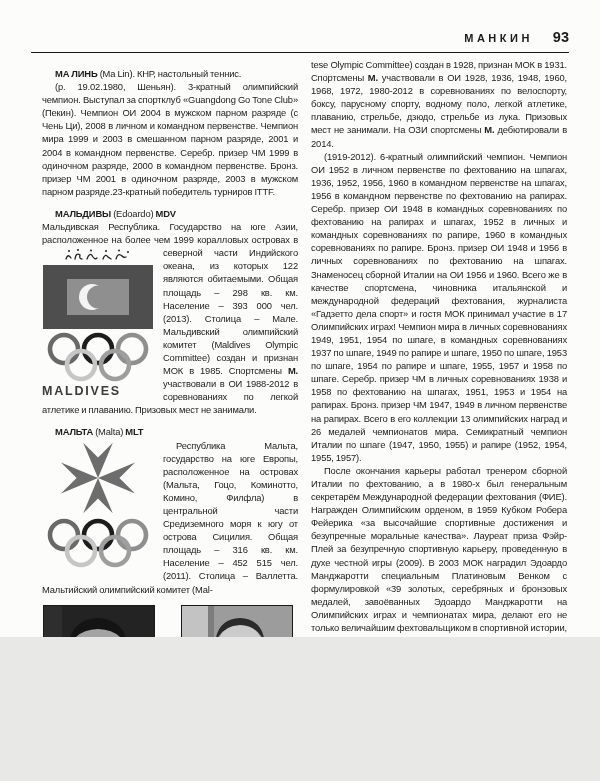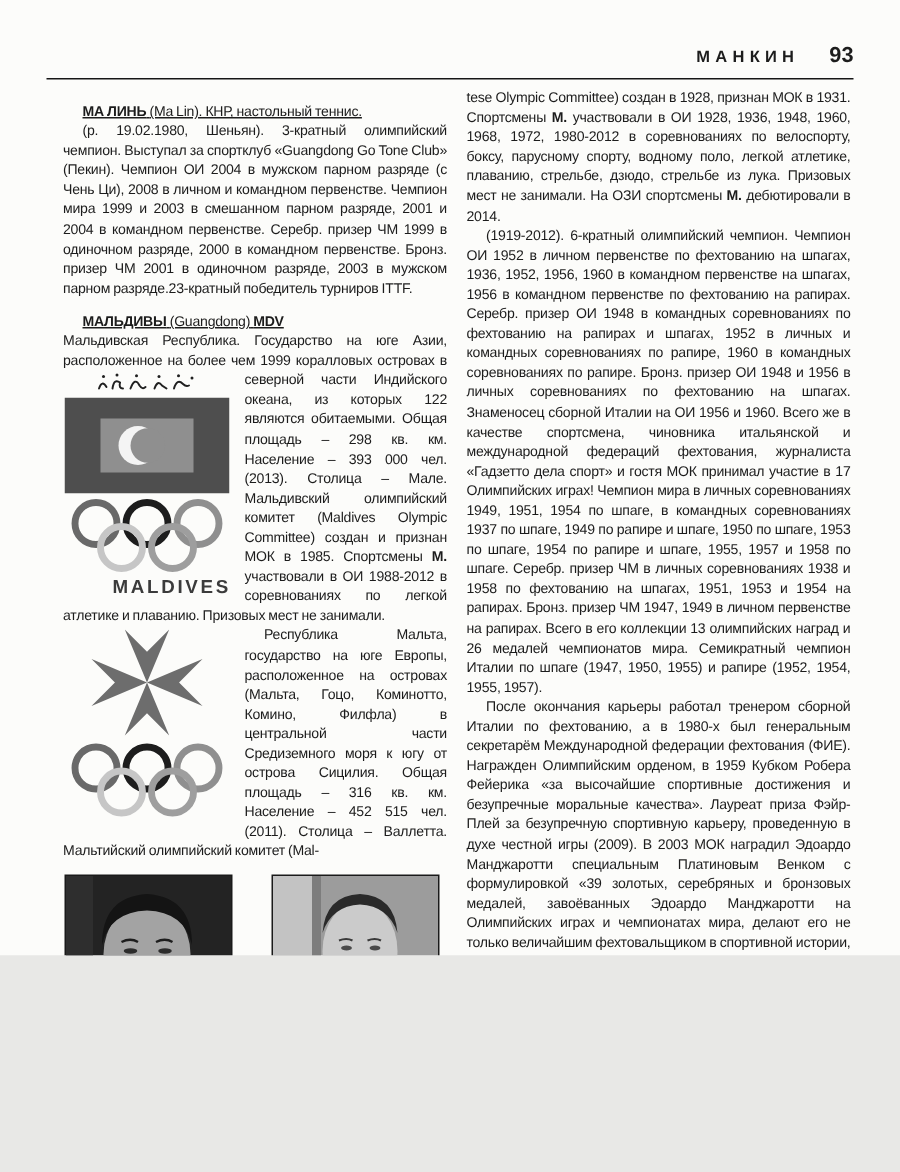--- a/index.html
+++ b/index.html
@@ -8,25 +8,25 @@
   .header{position:absolute;top:29px;left:31px;right:31px;display:flex;
           justify-content:flex-end;align-items:baseline;gap:20px;
           padding-bottom:7px;border-bottom:1.5px solid #161616;}
   .running-title{font-weight:bold;font-size:11px;letter-spacing:3.5px;}
   .page-num{font-weight:bold;font-size:14.5px;text-align:right;}
   .content{position:absolute;top:58px;left:42px;width:526px;display:flex;gap:13px;}
   .col{width:256px;}
   .para{font-size:9.4px;line-height:13.1px;text-align:justify;margin:0;
         letter-spacing:-0.15px;word-spacing:-0.4px;}
   .indent{text-indent:13px;}
-  .gap{margin-top:9px;text-decoration:underline;}
+  .gap{margin-top:9px;}
   .clear{clear:left;}
   b{font-weight:bold;}
   
-  .emblem{float:left;width:112px;margin:2px 9px 2px 0;text-align:right;
+  .emblem{float:left;width:112px;margin:2px 9px 2px 0;text-align:left;
           text-indent:0;display:block;}
   .emblem > *{display:block;margin-left:auto;margin-right:auto;}
   .maldives-label{font-weight:bold;font-size:12.5px;letter-spacing:1.8px;
                   color:#3b3b3b;margin-top:1px;}
   .thaana{margin-bottom:2px;}
   .rings{margin-top:3px;}
   
   .figure-row{display:flex;gap:24px;margin-top:9px;clear:both;}
   .figure{width:114px;height:162px;display:flex;flex-direction:column;}
   .photo-svg{width:110px;height:122px;border:1px solid #1a1a1a;display:block;
@@ -53,21 +53,21 @@
 
 
       <p class="para indent gap">
         <b>МА ЛИНЬ</b>
         <span>(Ma Lin). КНР, настольный теннис.</span>
       </p>
       <p class="para indent">(р. 19.02.1980, Шеньян). 3-кратный олимпийский чемпион. Выступал за спортклуб «Guangdong Go Tone Club» (Пекин). Чемпион ОИ 2004 в мужском парном разряде (с Чень Ци), 2008 в личном и командном первенстве. Чемпион мира 1999 и 2003 в смешанном парном разряде, 2001 и 2004 в командном первенстве. Серебр. призер ЧМ 1999 в одиночном разряде, 2000 в командном первенстве. Бронз. призер ЧМ 2001 в одиночном разряде, 2003 в мужском парном разряде.23-кратный победитель турниров ITTF.</p>
 
       <p class="para indent gap">
         <b>МАЛЬДИВЫ</b>
-        <span>(Guangdong)</span>
+        <span>(Edoardo)</span>
         <b>MDV</b>
       </p>
 
       <p class="para">
         <span>Мальдивская Республика. Государство на юге Азии, расположенное на более чем 1999</span>
         <span class="emblem">
           <svg class="thaana" width="72" height="15" viewBox="0 0 72 15">
             <g stroke="#202020" stroke-width="1.3" fill="none" stroke-linecap="round">
               <path d="M4,11 q2,-6 5,-1"></path>
               <path d="M13,11 q1,-7 5,-4 q-1,4 2,4"></path>
@@ -97,20 +97,25 @@
             <circle cx="36" cy="33" r="14" stroke="#c6c6c6" stroke-width="4.6" fill="none"></circle>
             <circle cx="70" cy="33" r="14" stroke="#9e9e9e" stroke-width="4.6" fill="none"></circle>
           </svg>
           <span class="maldives-label">MALDIVES</span>
         </span>
         <span>коралловых островах в северной части Индийского океана, из которых 122 являются обитаемыми. Общая площадь – 298 кв. км. Население – 393 000 чел. (2013). Столица – Мале. Мальдивский олимпийский комитет (Maldives Olympic Committee) создан и признан МОК в 1985. Спортсмены</span>
         <b>М.</b>
         <span>участвовали в ОИ 1988-2012 в соревнованиях по легкой атлетике и плаванию. Призовых мест не занимали.</span>
       </p>
 
+      <p class="para indent gap clear">
+        <b>МАЛЬТА</b>
+        <span>(Malta)</span>
+        <b>MLT</b>
+      </p>
 
       <p class="para indent">
         <span class="emblem">
           <svg width="84" height="74" viewBox="0 0 100 90" fill="#6d6d6d">
             <polygon points="50,45 32,2 50,20 68,2"></polygon>
             <polygon points="50,45 32,88 50,70 68,88"></polygon>
             <polygon points="50,45 5,26 24,45 5,64"></polygon>
             <polygon points="50,45 95,26 76,45 95,64"></polygon>
           </svg>
           <svg class="rings" width="106" height="52" viewBox="0 0 106 52">

